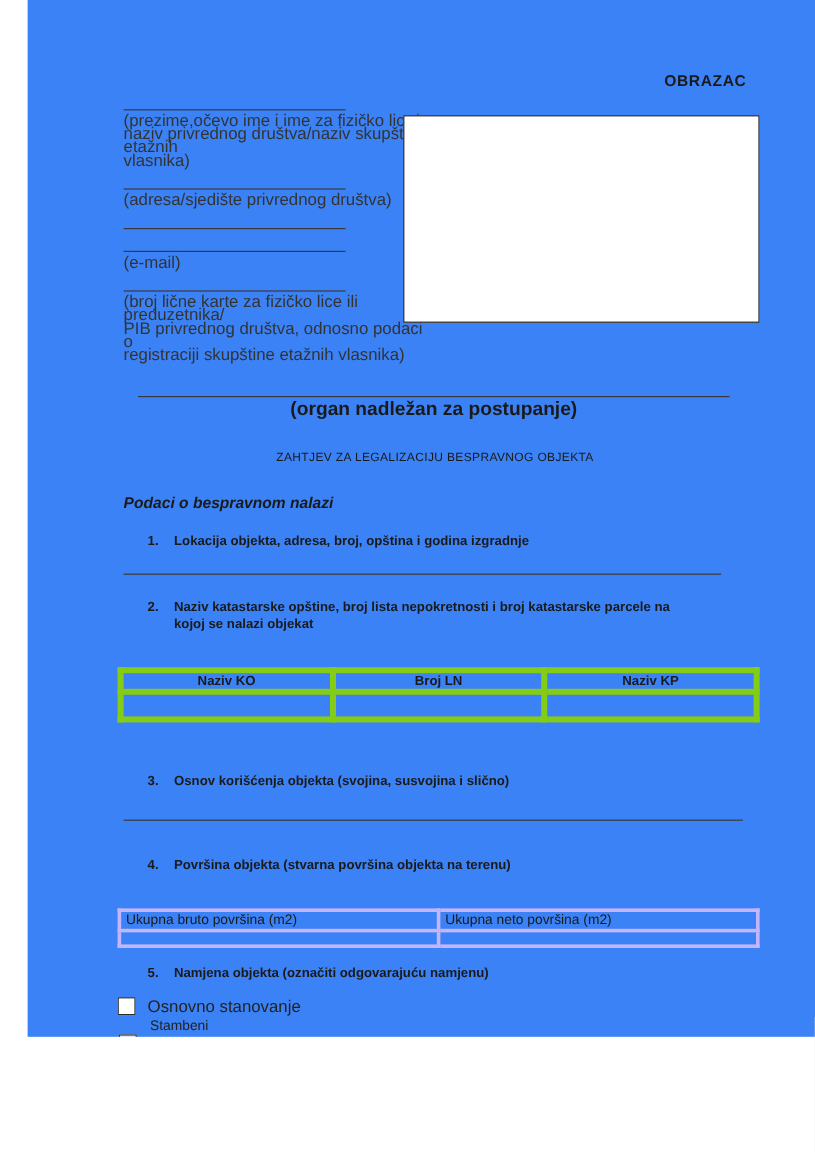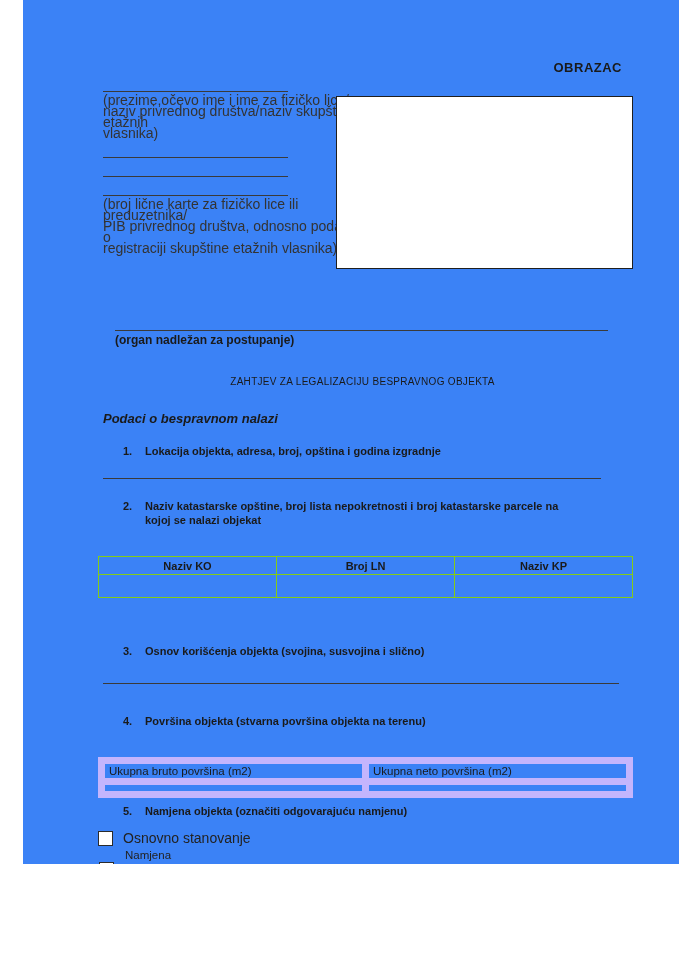--- a/index.html
+++ b/index.html
@@ -16,47 +16,47 @@
   .fields { position: absolute; left: 80px; top: 83px; width: 256px; }
   .field { margin-bottom: 10px; }
   .fill-line { height: 9px; border-bottom: 1px solid #3a3a3a; }
   .field .fill-line { width: 185px; }
   .caption { margin-top: 3px; font-size: 14px; line-height: 11px; color: #333; white-space: pre-line; }
 
   .stamp-box { position: absolute; left: 313px; top: 96px; width: 297px; height: 173px; border: 1px solid #1f1f1f; background: #fff; }
 
   .organ { position: absolute; left: 92px; top: 322px; width: 493px; }
   .organ .fill-line { width: 493px; }
-  .organ-caption { margin-top: 2px; text-align: left; font-weight: bold; font-size: 12px; }
+  .organ-caption { margin-top: 2px; text-align: center; font-weight: bold; font-size: 16px; }
 
   .title { position: absolute; left: 0; top: 376px; width: 679px; text-align: center; font-weight: normal; font-size: 10px; letter-spacing: 0.3px; }
 
   .section-heading { position: absolute; left: 80px; top: 411px; font-weight: bold; font-style: italic; font-size: 13px; }
 
   .item { position: absolute; left: 100px; display: flex; font-weight: bold; font-size: 11px; line-height: 13.5px; }
   .num { width: 22px; flex: none; }
   .item-text { white-space: pre-line; }
   .item-1 { top: 445px; }
   .item-2 { top: 500px; width: 508px; }
   .item-3 { top: 645px; }
   .item-4 { top: 715px; }
   .item-5 { top: 805px; }
 
   .answer-line { position: absolute; height: 9px; border-bottom: 1px solid #3a3a3a; }
   .line-1 { left: 80px; top: 470px; width: 498px; }
   .line-3 { left: 80px; top: 675px; width: 516px; }
 
   table { border-collapse: collapse; table-layout: fixed; }
   .cadastre-table { position: absolute; left: 75px; top: 556px; width: 535px; }
-  .cadastre-table th, .cadastre-table td { border: 1px solid #84cc16; }
+  .cadastre-table th, .cadastre-table td { border: 5px solid #84cc16; }
   .cadastre-table th { font-size: 11px; font-weight: bold; text-align: center; height: 18px; padding: 0; }
   .cadastre-table td { height: 23px; }
 
   .area-table { position: absolute; left: 75px; top: 757px; width: 535px; }
-  .area-table th, .area-table td { border: 7px solid #c4b5fd; }
+  .area-table th, .area-table td { border: 3px solid #c4b5fd; }
   .area-table th { font-size: 11.5px; font-weight: normal; text-align: left; padding: 1px 0 1px 4px; height: 16px; }
   .area-table td { height: 13px; }
 
   .checkbox-row { position: absolute; left: 75px; top: 830px; display: flex; align-items: center; }
   .checkbox { width: 15px; height: 15px; border: 1px solid #2b2b2b; background: #fff; flex: none; }
   .checkbox-label { margin-left: 10px; font-size: 14px; color: #222; }
   .category-label { position: absolute; left: 102px; top: 849px; font-size: 11.5px; color: #222; }
   .checkbox-2 { position: absolute; left: 76px; top: 862px; }
 </style>
 </head>
@@ -68,23 +68,28 @@
 
   <div class="fields">
     <div class="field">
       <div class="fill-line"></div>
       <div class="caption">(prezime,očevo ime i ime za fizičko lice/,
 naziv privrednog društva/naziv skupštine etažnih
  vlasnika)</div>
     </div>
     <div class="field">
       <div class="fill-line"></div>
+      <div class="caption">(adresa/sjedište privrednog društva)</div>
     </div>
     <div class="field">
       <div class="fill-line"></div>
+    </div>
+    <div class="field">
+      <div class="fill-line"></div>
+      <div class="caption">(e-mail)</div>
     </div>
     <div class="field">
       <div class="fill-line"></div>
       <div class="caption">(broj lične karte za fizičko lice ili preduzetnika/
 PIB privrednog društva, odnosno podaci o
 registraciji skupštine etažnih vlasnika)</div>
     </div>
   </div>
 
   <div class="stamp-box"></div>
@@ -152,17 +157,17 @@
   <div class="item item-5">
     <span class="num">5.</span>
     <span class="item-text">Namjena objekta (označiti odgovarajuću namjenu)</span>
   </div>
 
   <div class="checkbox-row">
     <div class="checkbox"></div>
     <span class="checkbox-label">Osnovno stanovanje</span>
   </div>
 
-  <div class="category-label">Namjena</div>
+  <div class="category-label">Stambeni</div>
 
   <div class="checkbox checkbox-2"></div>
 
 </div>
 
 </body></html>

